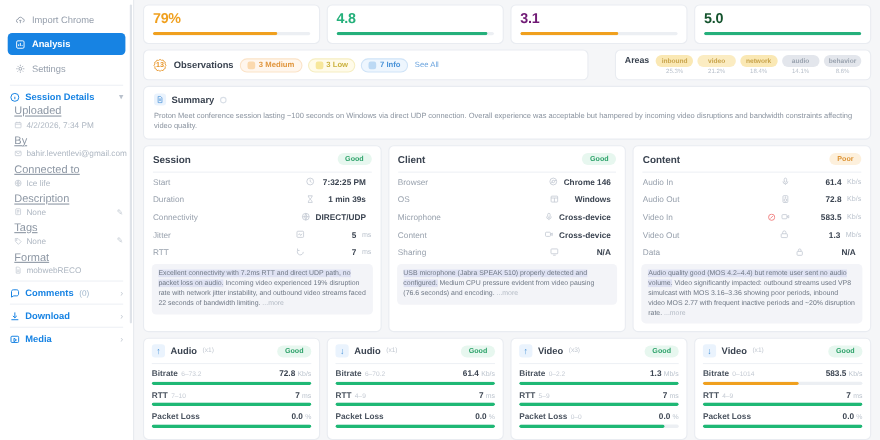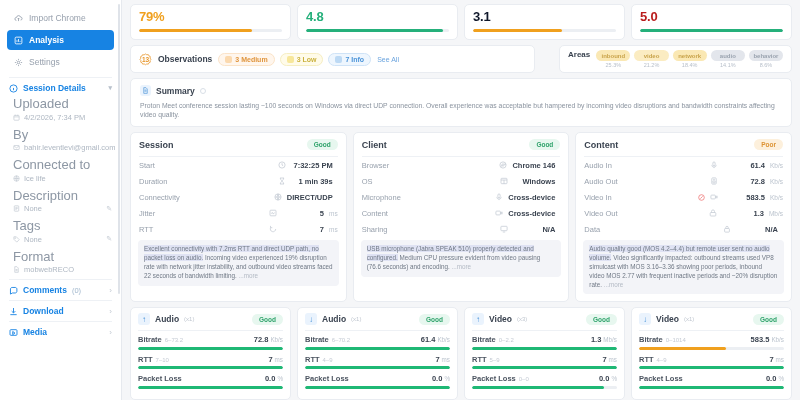--- a/index.html
+++ b/index.html
@@ -34,21 +34,21 @@
   .sb-sep { height: 1px; background: #eef1f5; margin: 5px 9px; }
 
   .sb-sect {
     display: flex; align-items: center; gap: 5px;
     margin: 4px 9px 3px 9px; color: #1783e3;
     font-size: 8.5px; font-weight: bold;
   }
   .sb-sect .chev { margin-left: auto; color: #b9c1cc; font-size: 7px; }
 
   .field { margin: 0 9px 5px 13px; }
-  .field-lbl { font-size: 13px; color: #8d97a4; margin-bottom: 1.5px; }
+  .field-lbl { font-size: 10px; color: #8d97a4; margin-bottom: 1.5px; text-decoration: underline; }
   .field-val { display: flex; align-items: center; gap: 4px; font-size: 7.5px; color: #aeb7c2; }
   .field-val .pen { margin-left: auto; color: #c3cad3; font-size: 7px; }
   .mini-ic { width: 7px; height: 7px; flex: 0 0 7px; color: #c3cad3; }
   .mini-ic svg { width: 7px; height: 7px; display: block; }
 
   .sb-row {
     display: flex; align-items: center; gap: 5px;
     margin: 4px 9px; color: #1783e3; font-size: 8.5px; font-weight: bold;
   }
   .sb-row .cnt { color: #9fb6cc; font-weight: normal; font-size: 7.5px; }
@@ -324,27 +324,27 @@
             <div class="metric-fill" style="width:79%;background:#f0a01e"></div>
           </div>
         </div>
         <div class="card metric">
           <div class="metric-val" style="color:#25b07b">4.8</div>
           <div class="metric-bar">
             <div class="metric-fill" style="width:96%;background:#25b07b"></div>
           </div>
         </div>
         <div class="card metric">
-          <div class="metric-val" style="color:#0f172a">3.1</div>
+          <div class="metric-val" style="color:#701a75">3.1</div>
           <div class="metric-bar">
             <div class="metric-fill" style="width:62%;background:#f0a01e"></div>
           </div>
         </div>
         <div class="card metric">
-          <div class="metric-val" style="color:#b91c1c">5.0</div>
+          <div class="metric-val" style="color:#14532d">5.0</div>
           <div class="metric-bar">
             <div class="metric-fill" style="width:100%;background:#25b07b"></div>
           </div>
         </div>
       </div>
 
     <div class="obsrow">
       <div class="card obs">
         <span class="obs-count">
           <svg viewBox="0 0 20 20" fill="none" stroke="#e8962a" stroke-width="1.2">

